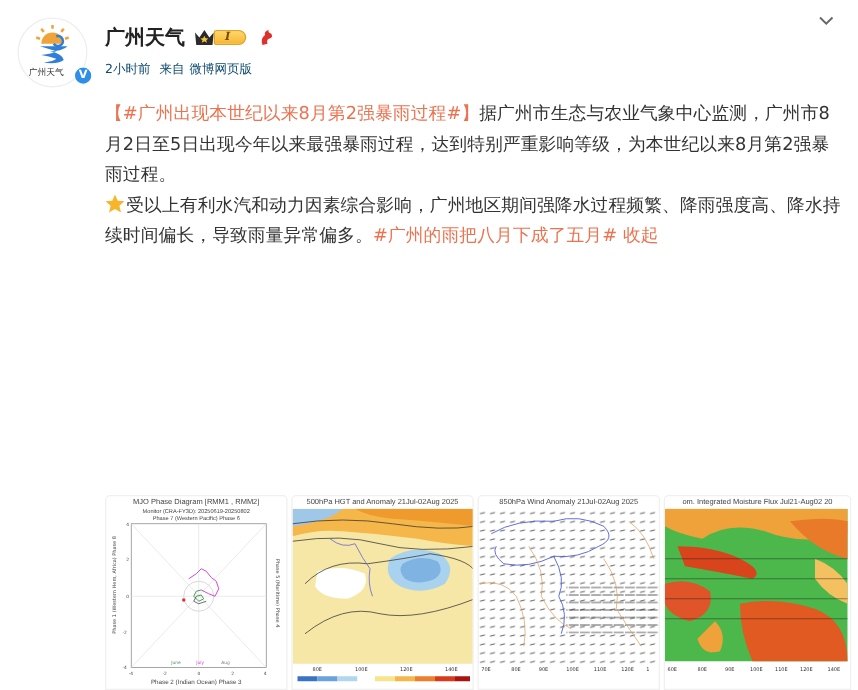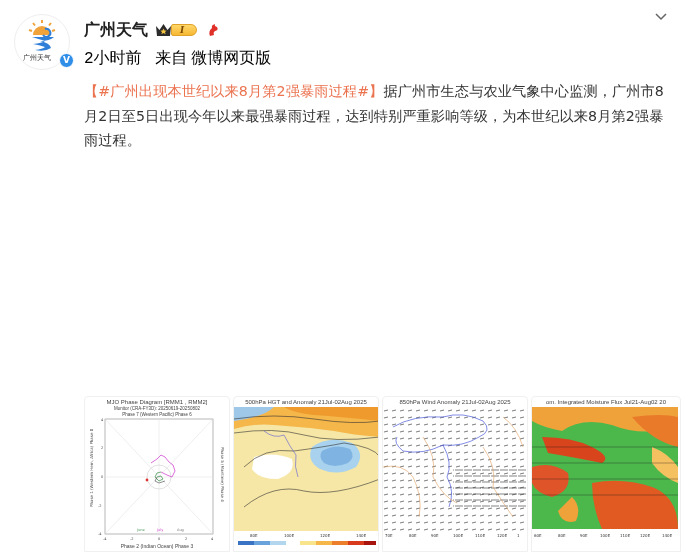--- a/index.html
+++ b/index.html
@@ -11,21 +11,21 @@
   .avatar svg { position: absolute; left: 0; top: 0; }
   .avatar-caption { position: absolute; left: 8px; top: 38px; font-size: 7px; color: #333; letter-spacing: 0; white-space: nowrap; }
   .verified { position: absolute; left: 59px; top: 53px; width: 15px; height: 15px; border-radius: 50%; background: #2f8ee8; border: 1.5px solid #ffffff; color: #fff; font-size: 9px; font-weight: bold; text-align: center; line-height: 12px; }
 
   .username { position: absolute; left: 84px; top: 20px; font-size: 16px; font-weight: bold; color: #222222; white-space: nowrap; }
   .level-badge { position: absolute; left: 155px; top: 22px; height: 15px; display: flex; align-items: center; }
   .crown { width: 17px; height: 14px; }
   .level-tag { height: 12px; width: 26px; margin-left: -1px; background: linear-gradient(#ffd76a, #f7b733); border: 1px solid #e1a22a; border-radius: 2px 6px 6px 2px; font-size: 9px; font-style: italic; font-weight: bold; color: #7a4a00; line-height: 10px; padding-left: 8px; font-family: "DejaVu Serif", serif; }
   .fire-icon { position: absolute; left: 207px; top: 23px; width: 12px; height: 14px; }
 
-  .meta { position: absolute; left: 84px; top: 48px; font-size: 16px; color: #000000; white-space: nowrap; font-family: Liberation Mono, monospace; }
+  .meta { position: absolute; left: 84px; top: 48px; font-size: 10px; color: #0c4a6e; white-space: nowrap; }
   .meta span { margin-right: 4px; }
 
   .chevron { position: absolute; left: 654px; top: 12px; width: 14px; height: 10px; cursor: pointer; }
 
   .content { position: absolute; left: 84px; top: 79px; width: 592px; font-size: 14.2px; line-height: 24.5px; color: #333333; letter-spacing: 0.1px; }
   .content p { margin: 0; }
   .topic { color: #eb7350; }
   .star { display: inline-block; width: 16px; height: 16px; vertical-align: -2px; margin-right: 1px; }
   .collapse { color: #eb7350; cursor: pointer; }
 
@@ -73,20 +73,23 @@
     <span>来自</span><span>微博网页版</span>
   </div>
 
   <svg class="chevron" viewBox="0 0 14 10">
     <polyline points="2,2 7,7 12,2" fill="none" stroke="#666" stroke-width="1.5"></polyline>
   </svg>
 </div>
 
 <div class="content">
   <p><span class="topic">【#广州出现本世纪以来8月第2强暴雨过程#】</span><span>据广州市生态与农业气象中心监测，广州市8月2日至5日出现今年以来最强暴雨过程，达到特别严重影响等级，为本世纪以来8月第2强暴雨过程。</span></p>
+  <p><svg class="star" viewBox="0 0 16 16">
+        <path d="M8 0.5 L10.2 5.6 L15.6 6 L11.5 9.6 L12.8 15 L8 12.1 L3.2 15 L4.5 9.6 L0.4 6 L5.8 5.6 Z" fill="#f7b52c"></path>
+      </svg><span>受以上有利水汽和动力因素综合影响，广州地区期间强降水过程频繁、降雨强度高、降水持续时间偏长，导致雨量异常偏多。</span><span class="topic">#广州的雨把八月下成了五月#</span> <span class="collapse">收起</span></p>
 </div>
 
 <div class="images">
 
   <div class="img">
     <div class="img-title">MJO Phase Diagram [RMM1 , RMM2]</div>
     <div class="img-sub" style="top:9px">Monitor (CRA-FY3D): 20250619-20250802</div>
     <div class="img-sub" style="top:15px">Phase 7 (Western Pacific) Phase 6</div>
     <svg width="146" height="156" viewBox="0 0 146 156" style="left:0;top:0">
       <rect x="20" y="22" width="108" height="115" fill="none" stroke="#888" stroke-width="0.6"></rect>

